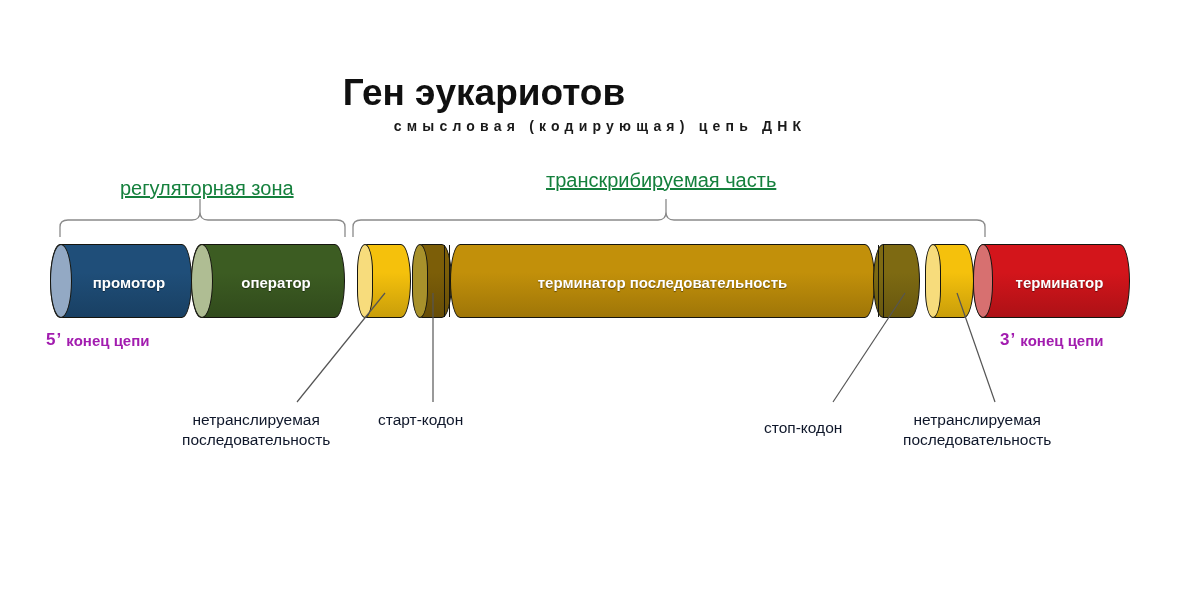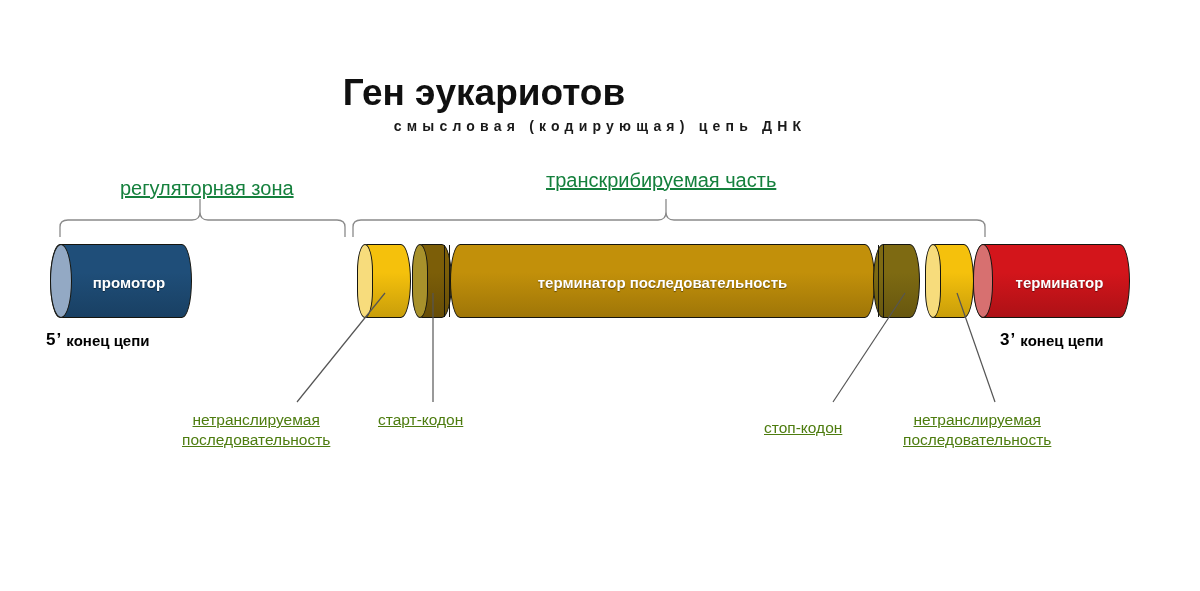--- a/index.html
+++ b/index.html
@@ -113,41 +113,40 @@
     height: 72px;
     width: 0;
     border-left: 1.4px solid #15150f;
   }
 
   
   .end-label {
     position: absolute;
     font-size: 15px;
     font-weight: bold;
-    color: #000000;
+    color: #a21caf;
     white-space: nowrap;
   }
   #end-label-5 { left: 46px; top: 330px; }
   #end-label-3 { left: 1000px; top: 330px; }
   .prime {
     font-size: 17px;
     font-weight: bold;
     vertical-align: 1px;
     letter-spacing: 1px;
   }
 
   
   .callout {
     position: absolute;
     font-size: 15.5px;
-    color: #4d7c0f;
+    color: #0f172a;
     text-align: center;
     line-height: 1.32;
     white-space: nowrap;
-    text-decoration: underline;
   }
   #callout-utr5   { left: 182px; top: 410px; }
   #callout-start  { left: 378px; top: 410px; }
   #callout-stop   { left: 764px; top: 410px; margin-top: 8px; }
   #callout-utr3   { left: 903px; top: 410px; }
 </style>
 </head>
 <body>
 
 <div id="stage">
@@ -158,20 +157,24 @@
   <div class="brace-label" id="brace-label-reg">регуляторная зона</div>
   <div class="brace-label" id="brace-label-tr">транскрибируемая часть</div>
 
   <div id="gene-bar">
 
     <div class="seg with-cap" id="seg-promoter" style="left: 50px; width: 142px; background: linear-gradient(rgb(31, 78, 121) 0%, rgb(31, 78, 121) 38%, rgb(25, 64, 99) 100%);">
       <div class="cap" style="background: rgb(147, 169, 196);"></div>
       <div class="seg-label">промотор</div>
     </div>
 
+    <div class="seg with-cap" id="seg-operator" style="left: 191px; width: 154px; background: linear-gradient(rgb(60, 92, 34) 0%, rgb(60, 92, 34) 38%, rgb(49, 75, 28) 100%);">
+      <div class="cap" style="background: rgb(175, 189, 147);"></div>
+      <div class="seg-label">оператор</div>
+    </div>
 
     <div class="seg with-cap" id="seg-utr5" style="left: 357px; width: 54px; background: linear-gradient(rgb(245, 193, 12) 0%, rgb(245, 193, 12) 38%, rgb(201, 158, 10) 100%);">
       <div class="cap" style="width: 16px; background: rgb(247, 220, 124);"></div>
       <div class="seg-label"></div>
     </div>
 
     <div class="seg with-cap" id="seg-start" style="left: 412px; width: 40px; background: linear-gradient(rgb(124, 94, 8) 0%, rgb(124, 94, 8) 38%, rgb(102, 77, 7) 100%);">
       <div class="cap" style="width: 16px; background: rgb(168, 145, 43);"></div>
       <div class="seg-label"></div>
     </div>

